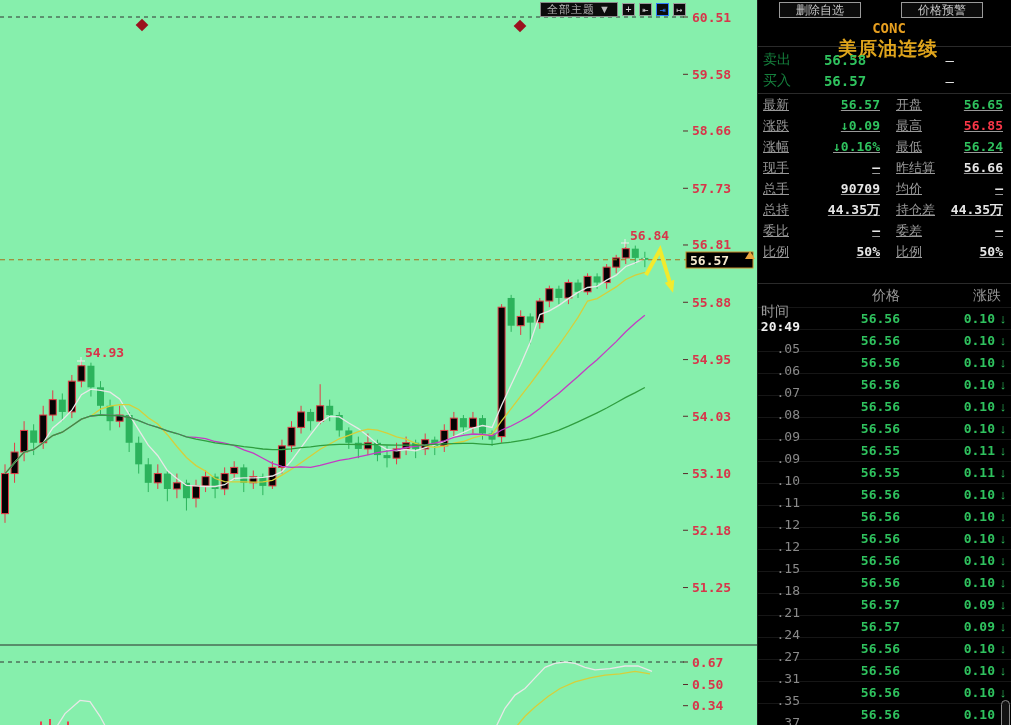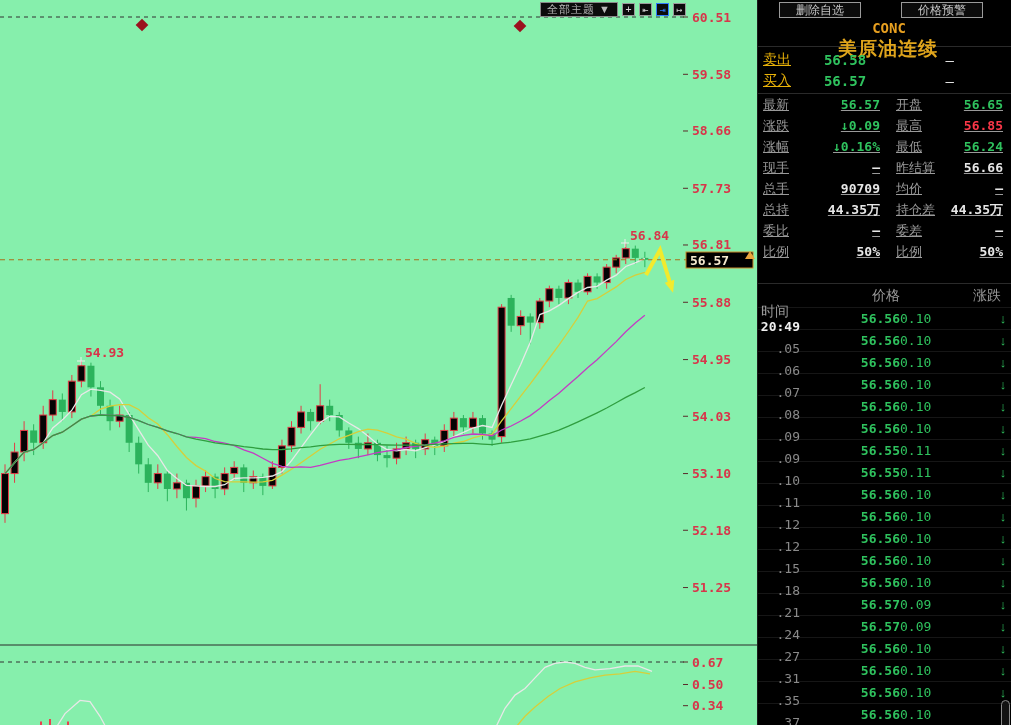--- a/index.html
+++ b/index.html
@@ -21,41 +21,41 @@
   .panel-btn { position:absolute; top:2px; width:82px; height:16px; border:1px solid #9a9a9a; background:#0b0b0b;
                color:#c6c6c6; font-size:12px; line-height:14px; text-align:center; }
   .btn-del { left:21px; } .btn-alert { left:143px; }
   .inst-header { position:absolute; top:20px; left:0; width:100%; height:27px; border-bottom:1px solid #2a2a2a;
                  display:flex; align-items:center;flex-direction:column; }
   .inst-code { color:#e8a020; font-size:14px; font-weight:bold; margin-left:9px; font-family:"DejaVu Sans Mono", monospace; }
   .inst-name { color:#e0a51c; font-size:19px; font-weight:bold; margin-left:7px; letter-spacing:1px; }
 
   .bidask { position:absolute; top:49px; left:0; width:100%; }
   .ba-row { height:21px; display:flex; align-items:center; font-size:14px; }
-  .ba-label { width:52px; padding-left:5px; color:#eab308;text-decoration:underline; }
+  .ba-label { width:52px; padding-left:5px; color:#15803d; }
   .ba-val { width:70px; text-align:center; font-weight:bold; font-family:"DejaVu Sans Mono", monospace; }
   .ba-extra { width:74px; text-align:right; color:#e6e6e6; font-family:"DejaVu Sans Mono", monospace; }
 
   .stats { position:absolute; top:93px; left:0; width:100%; border-top:1px solid #2a2a2a; }
   .st-row { height:21px; display:flex; align-items:center; font-size:13px;text-decoration:underline; }
   .st-l1 { width:52px; padding-left:5px; color:#9a9a9a; }
   .st-v1 { width:70px; text-align:right; font-weight:bold; font-family:"DejaVu Sans Mono", monospace; }
   .st-l2 { width:62px; padding-left:16px; color:#9a9a9a; }
   .st-v2 { flex:1; text-align:right; padding-right:8px; font-weight:bold; font-family:"DejaVu Sans Mono", monospace; }
 
   .tape { position:absolute; top:283px; left:0; width:100%; border-top:1px solid #2a2a2a; }
   .tape-header { height:23px; display:flex; align-items:center; font-size:14px; color:#9a9a9a; }
   .th-time { width:42px; padding-left:3px;margin-top:32px; }
   .th-price { width:100px; text-align:right; }
   .th-chg { flex:1; text-align:right; padding-right:10px; }
   .tape-row { height:22px; display:flex; align-items:center; font-size:13px; border-top:1px solid #161616; }
   .tr-time { width:42px; text-align:right; color:#8a8a8a; font-family:"DejaVu Sans Mono", monospace;margin-top:15px; }
   .tr-time.hl { color:#f0f0f0; font-weight:bold; }
   .tr-price { width:100px; text-align:right; font-weight:bold; font-family:"DejaVu Sans Mono", monospace; }
-  .tr-chg { flex:1; font-weight:normal; font-family:"DejaVu Sans Mono", monospace; }
+  .tr-chg { flex:1; text-align:right; font-weight:bold; font-family:"DejaVu Sans Mono", monospace;margin-left:29px; }
   .tr-arrow { width:16px; text-align:center; font-weight:bold; }
 
   .v-green { color:#2fc25e; } .v-red { color:#fa3748; } .v-white { color:#e6e6e6; }
 
   .scroll-thumb { position:absolute; right:1px; top:700px; width:9px; height:40px; border:1px solid #8a8a8a;
                   border-radius:5px; background:#121212; }
 </style>
 </head>
 <body>
 

